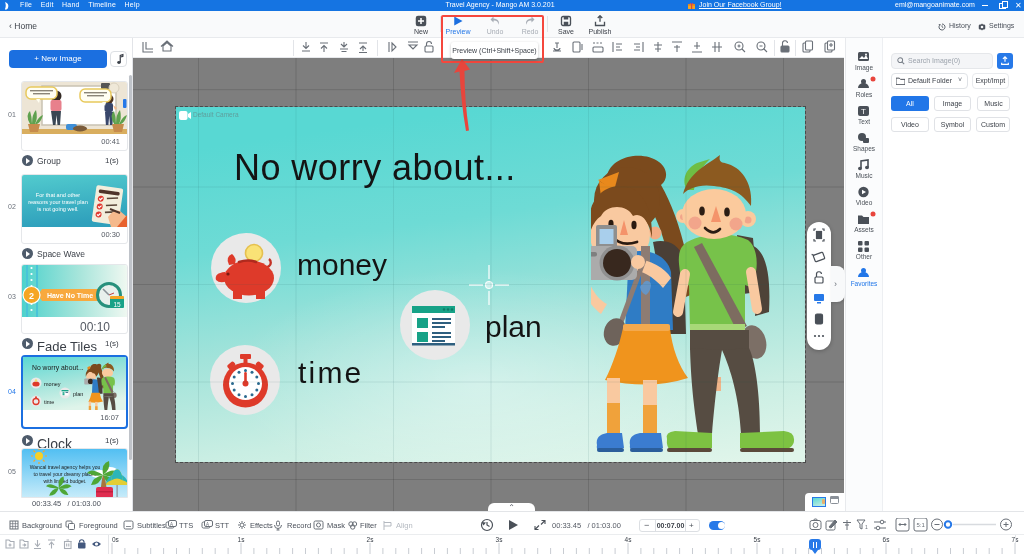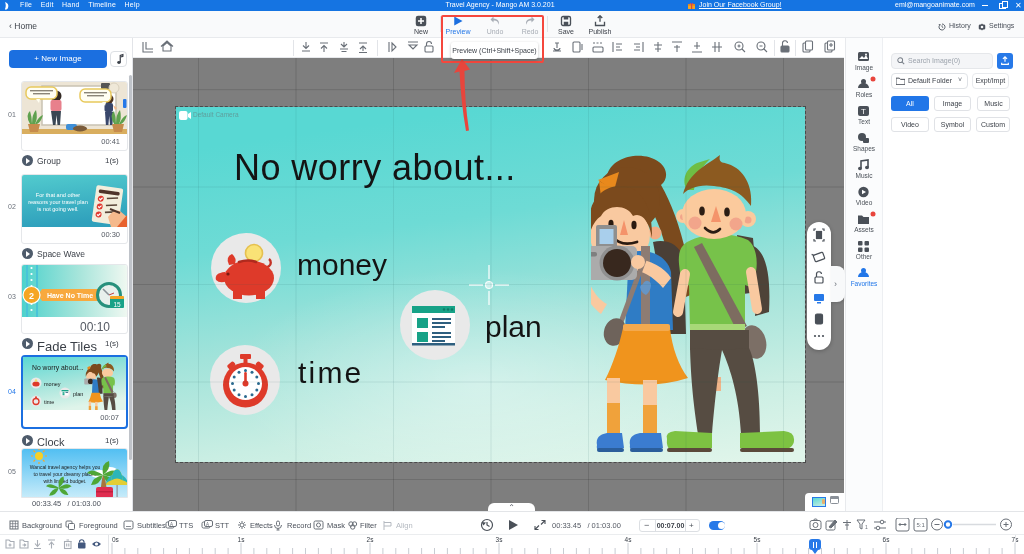--- a/index.html
+++ b/index.html
@@ -302,24 +302,24 @@
 <path d="M96,90 C115,80 140,80 157,88 C165,94 166,110 165,120 L162,135 L155,133 L154,178 L99,178 L98,133 L91,136 L88,110 C88,100 90,94 96,90 Z" fill="#77C24A"></path>
 <path d="M104,90 L114,86 L158,172 L146,178 Z" fill="#7D6C60"></path>
 <ellipse cx="163" cy="190" rx="12" ry="16" fill="#7C6F66"></ellipse>
 <rect x="99" y="178" width="59" height="20" fill="#564C42"></rect>
 <path d="M99,196 C100,235 104,262 107,282 L121,282 C124,245 128,215 131,198 Z M131,198 C140,218 148,245 150,282 L169,282 C169,240 164,208 158,196 Z" fill="#564C42"></path>
 <path d="M76,287 Q74,280 84,279 L121,281 L121,299 L80,299 Q75,295 76,287 Z" fill="#7DC242"></path>
 <path d="M149,281 L193,279 Q204,280 203,289 Q203,296 196,299 L149,299 Z" fill="#7DC242"></path>
 </g>
 </svg>
   </div>
-<div class="abs" style="left:23px;top:413px;width:96px;text-align:right;font-size:7.5px;color:#555A63;">00:07</div>
+<div class="abs" style="left:23px;top:413px;width:96px;text-align:right;font-size:7.5px;color:#555A63;">16:07</div>
 <div class="abs" style="left:22px;top:435px;width:11px;height:11px;border-radius:50%;background:#4E5B6B;"></div>
 <div class="abs" style="left:26px;top:437.5px;width:0;height:0;border-left:4px solid #fff;border-top:3px solid transparent;border-bottom:3px solid transparent;"></div>
-<div class="abs" style="left:37px;top:436px;font-size:11px;color:#3A3F47;">Clock</div>
+<div class="abs" style="left:37px;top:436px;font-size:14px;color:#3A3F47;">Clock</div>
 <div class="abs" style="left:105px;top:436px;font-size:8px;color:#3A3F47;">1(s)</div>
 
 <div class="abs" style="left:8px;top:468px;font-size:7px;color:#6A707A;">05</div>
 <div class="abs" style="left:21px;top:448px;width:107px;height:50px;border:1px solid #E5E7EA;border-radius:3px 3px 0 0;box-sizing:border-box;overflow:hidden;">
 <svg width="105" height="49" viewBox="0 0 105 49">
 <defs>
         <linearGradient id="s5g" x1="0" y1="0" x2="0" y2="1">
           <stop offset="0" stop-color="#52BFF2"></stop>
           <stop offset="1" stop-color="#C8ECFA"></stop>
         </linearGradient>

